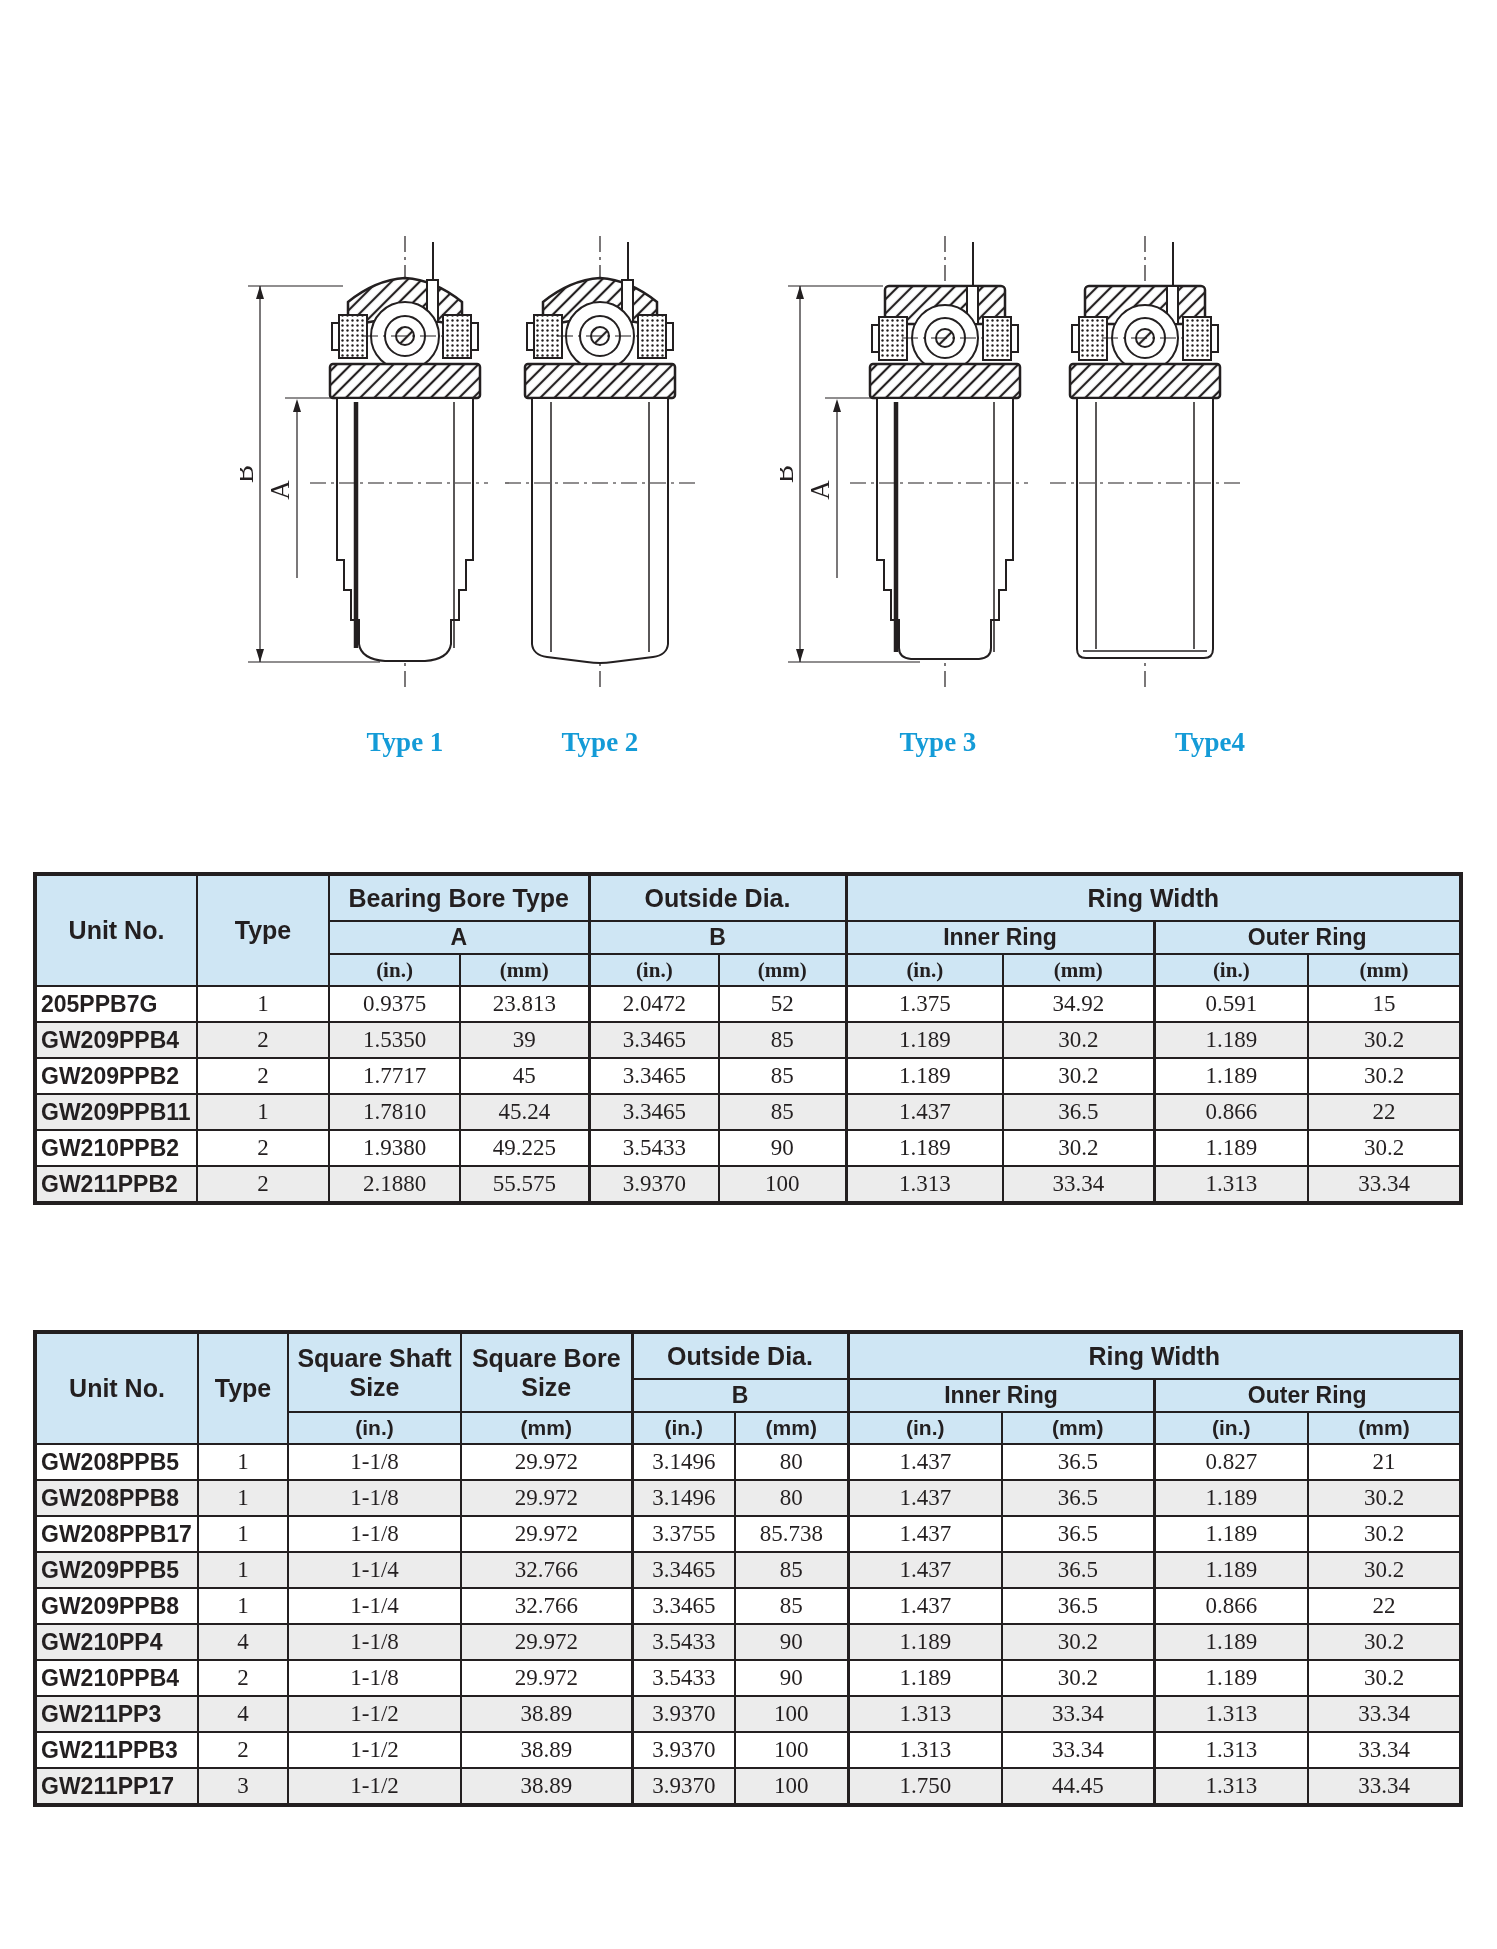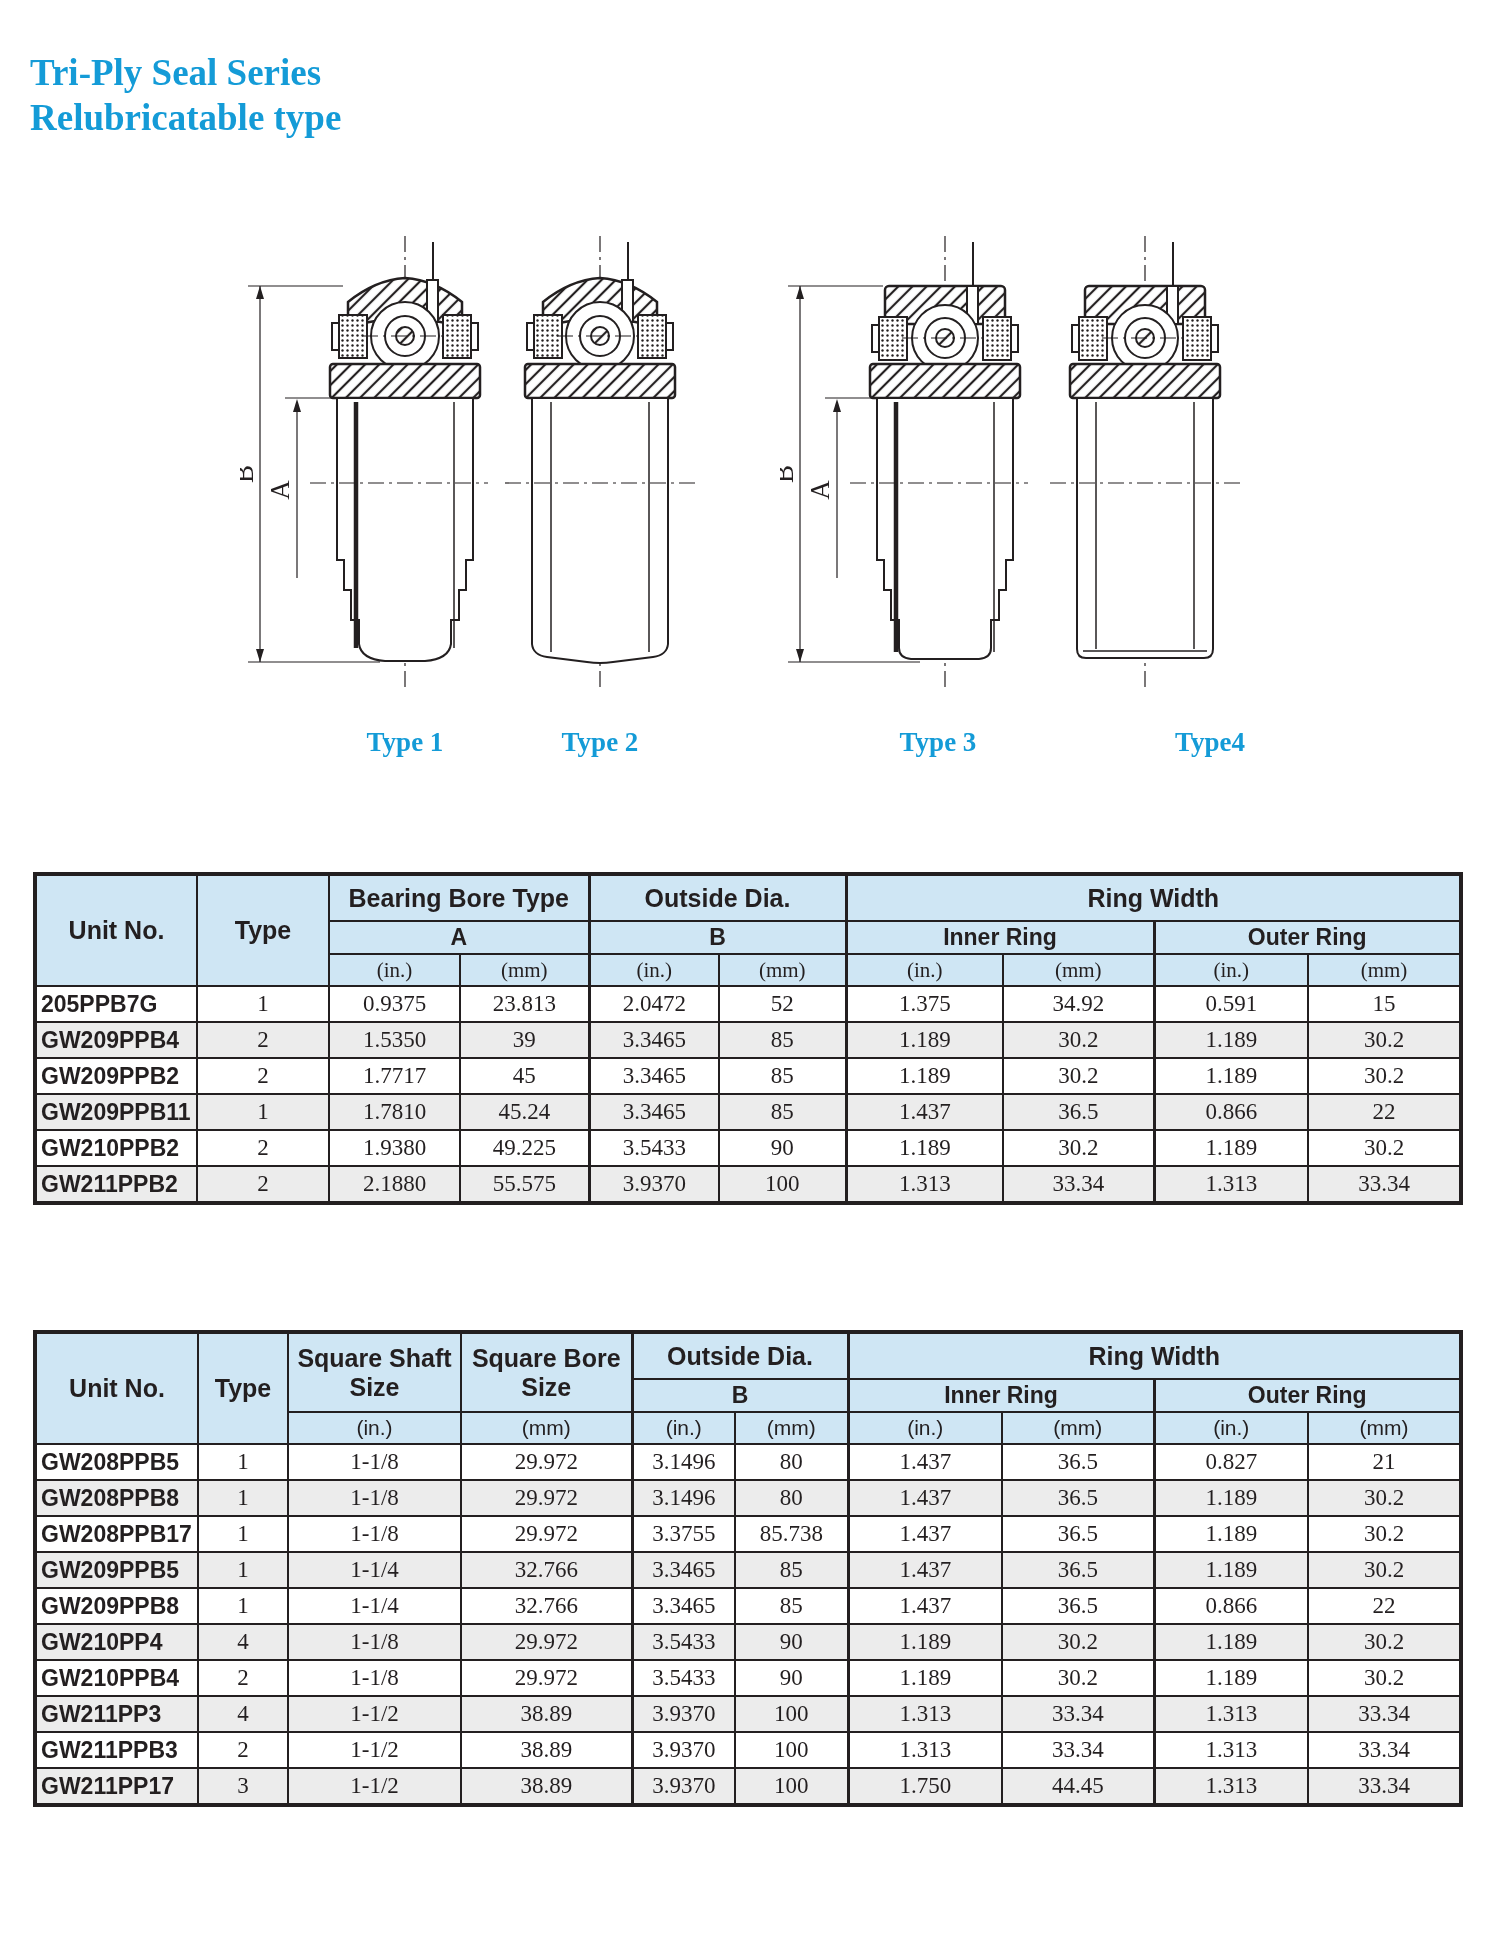--- a/index.html
+++ b/index.html
@@ -35,21 +35,21 @@
 
   
   table.spec{position:absolute;left:33px;width:1430px;border-collapse:collapse;
              table-layout:fixed;background:#fff;border:4px solid var(--ink,#231f20);}
   .t-round{top:872px;}
   .t-square{top:1330px;}
   table.spec th,table.spec td{border:2px solid var(--ink,#231f20);padding:0;overflow:hidden;}
   table.spec th{background:var(--header-bg,#cfe6f4);font-weight:bold;font-size:25px;text-align:center;}
   table.spec .h1 th{height:44px;}
   table.spec .h2 th{height:31px;font-size:23px;}
-  table.spec .h3 th{height:30px;font-weight:normal;font-size:21px;}
+  table.spec .h3 th{height:30px;font-weight:bold;font-size:21px;}
   .t-round .h3 th{font-family:"Liberation Serif",serif;}
   .t-square .h3 th{font-family:"Liberation Sans",sans-serif;}
   table.spec td{height:34px;text-align:center;font-family:"Liberation Serif",serif;font-size:23px;}
   table.spec td.cell-unit{text-align:left;font-family:"Liberation Sans",sans-serif;
                           font-weight:bold;font-size:23px;padding-left:4px;}
   table.spec tbody tr:nth-child(even) td{background:var(--stripe,#ececec);}
   table.spec .bl{border-left-width:3px;}
   table.spec tbody td:nth-child(5),
   table.spec tbody td:nth-child(7),
   table.spec tbody td:nth-child(9){border-left-width:3px;}
@@ -65,24 +65,20 @@
         <rect width="10" height="10" fill="#ffffff"></rect>
         <line x1="5" y1="0" x2="5" y2="10" stroke="#231f20" stroke-width="2.2"></line>
       </pattern>
       <pattern id="dots" patternUnits="userSpaceOnUse" width="5" height="5">
         <rect width="5" height="5" fill="#ffffff"></rect>
         <circle cx="2.5" cy="2.5" r="1.2" fill="#231f20"></circle>
       </pattern>
     </defs>
   </svg>
 
-  <div class="title">
-    <div>Tri-Ply Seal Series</div>
-    <div>Relubricatable type</div>
-  </div>
 
   <svg class="fig" style="left:240px;top:228px" width="250" height="470" viewBox="0 0 250 470">
     <line class="dim" x1="8" y1="58" x2="103" y2="58"></line>
     <line class="dim" x1="8" y1="434" x2="140" y2="434"></line>
     <line class="dim" x1="20" y1="58" x2="20" y2="434"></line>
     <polygon points="20,58 16,71 24,71"></polygon>
     <polygon points="20,434 16,421 24,421"></polygon>
     <text transform="rotate(-90 13 246)" x="13" y="246" text-anchor="middle">B</text>
     <line class="dim" x1="45" y1="170" x2="95" y2="170"></line>
     <line class="dim" x1="57" y1="175" x2="57" y2="350"></line>

